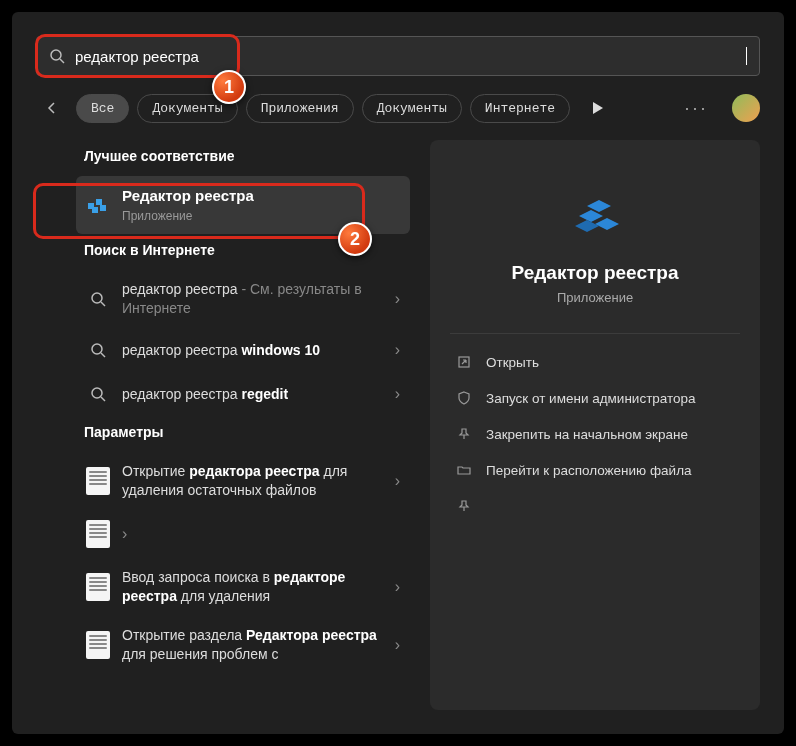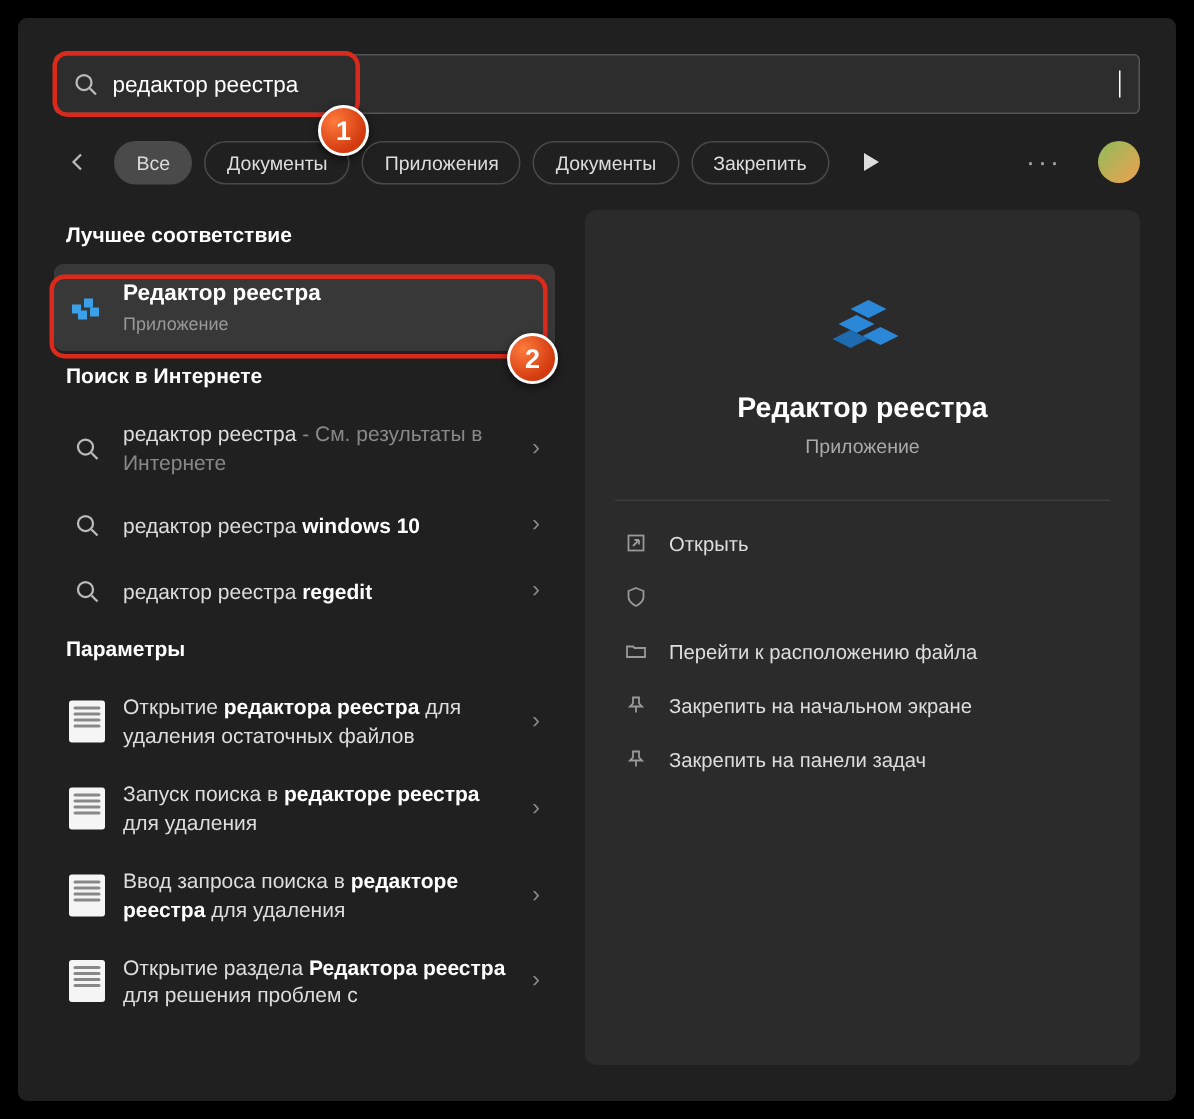--- a/index.html
+++ b/index.html
@@ -60,20 +60,21 @@
     border-radius: 4px;
     cursor: pointer;
   }
   .tab {
     padding: 6px 14px;
     border-radius: 16px;
     border: 1px solid #4a4a4a;
     font-size: 13px;
     color: #ddd;
     cursor: pointer;
+    font-family: Liberation Mono, monospace;
   }
   .tab.active {
     background: #4a4a4a;
     border-color: #4a4a4a;
   }
   .play-btn {
     width: 32px; height: 32px;
     display: flex; align-items: center; justify-content: center;
     cursor: pointer;
     margin-left: 4px;
@@ -90,20 +91,21 @@
     width: 28px; height: 28px;
     border-radius: 50%;
     background: linear-gradient(135deg, #8fbc5a, #f0a050);
     margin-left: 8px;
   }
 
   .content {
     display: flex;
     flex: 1;
     overflow: hidden;
+    padding-left: 40px;
   }
   .left-col {
     width: 370px;
     padding: 0 12px 0 24px;
     overflow-y: auto;
   }
   .right-col {
     flex: 1;
     background: #2b2b2b;
     border-radius: 8px;
@@ -211,21 +213,21 @@
   <div class="tabs-row">
     <div class="back-btn">
       <svg width="16" height="16" viewBox="0 0 16 16" fill="none" stroke="#bbb" stroke-width="1.5">
           <path d="M10 3 L5 8 L10 13"></path>
         </svg>
     </div>
     <div class="tab active">Все</div>
     <div class="tab">Документы</div>
     <div class="tab">Приложения</div>
     <div class="tab">Документы</div>
-    <div class="tab">Закрепить</div>
+    <div class="tab">Интернете</div>
     <div class="play-btn">
       <svg width="10" height="12" viewBox="0 0 10 12" fill="#ddd">
           <path d="M0 0 L10 6 L0 12 Z"></path>
         </svg>
     </div>
     <div class="spacer"></div>
     <div class="more-btn">···</div>
     <div class="avatar"></div>
   </div>
 
@@ -305,21 +307,20 @@
         <div class="chevron">›</div>
       </div>
 
       <div class="result-item">
         <div class="doc-thumb">
             <span></span>
             <span></span>
             <span></span>
             <span></span>
           </div>
-        <div class="result-text">Запуск поиска в <b>редакторе реестра</b> для удаления</div>
         <div class="chevron">›</div>
       </div>
 
       <div class="result-item">
         <div class="doc-thumb">
             <span></span>
             <span></span>
             <span></span>
             <span></span>
           </div>
@@ -365,44 +366,44 @@
             </svg>
           </div>
         <span>Открыть</span>
       </div>
       <div class="action-item">
         <div class="action-icon">
             <svg width="14" height="14" viewBox="0 0 14 14" fill="none" stroke="#999" stroke-width="1.2">
               <path d="M7 1 L12 3 V7 C12 10 9 12 7 13 C5 12 2 10 2 7 V3 Z"></path>
             </svg>
           </div>
+        <span>Запуск от имени администратора</span>
+      </div>
+      <div class="action-item">
+        <div class="action-icon">
+            <svg width="14" height="14" viewBox="0 0 14 14" fill="none" stroke="#999" stroke-width="1.2">
+              <path d="M5 2 H9 V6 L11 8 H3 L5 6 Z M7 8 V12"></path>
+            </svg>
+          </div>
+        <span>Закрепить на начальном экране</span>
       </div>
       <div class="action-item">
         <div class="action-icon">
             <svg width="14" height="14" viewBox="0 0 14 14" fill="none" stroke="#999" stroke-width="1.2">
               <path d="M1 4 H5 L6 5 H13 V11 H1 Z"></path>
             </svg>
           </div>
         <span>Перейти к расположению файла</span>
       </div>
       <div class="action-item">
         <div class="action-icon">
             <svg width="14" height="14" viewBox="0 0 14 14" fill="none" stroke="#999" stroke-width="1.2">
               <path d="M5 2 H9 V6 L11 8 H3 L5 6 Z M7 8 V12"></path>
             </svg>
           </div>
-        <span>Закрепить на начальном экране</span>
-      </div>
-      <div class="action-item">
-        <div class="action-icon">
-            <svg width="14" height="14" viewBox="0 0 14 14" fill="none" stroke="#999" stroke-width="1.2">
-              <path d="M5 2 H9 V6 L11 8 H3 L5 6 Z M7 8 V12"></path>
-            </svg>
-          </div>
-        <span>Закрепить на панели задач</span>
       </div>
     </div>
   </div>
 </div>
 
 <div class="annot" style="left:35px; top:34px; width:205px; height:44px;"></div>
 <div class="annot-badge" style="left:212px; top:70px;">1</div>
 
 <div class="annot" style="left:33px; top:183px; width:332px; height:56px;"></div>
 <div class="annot-badge" style="left:338px; top:222px;">2</div>

